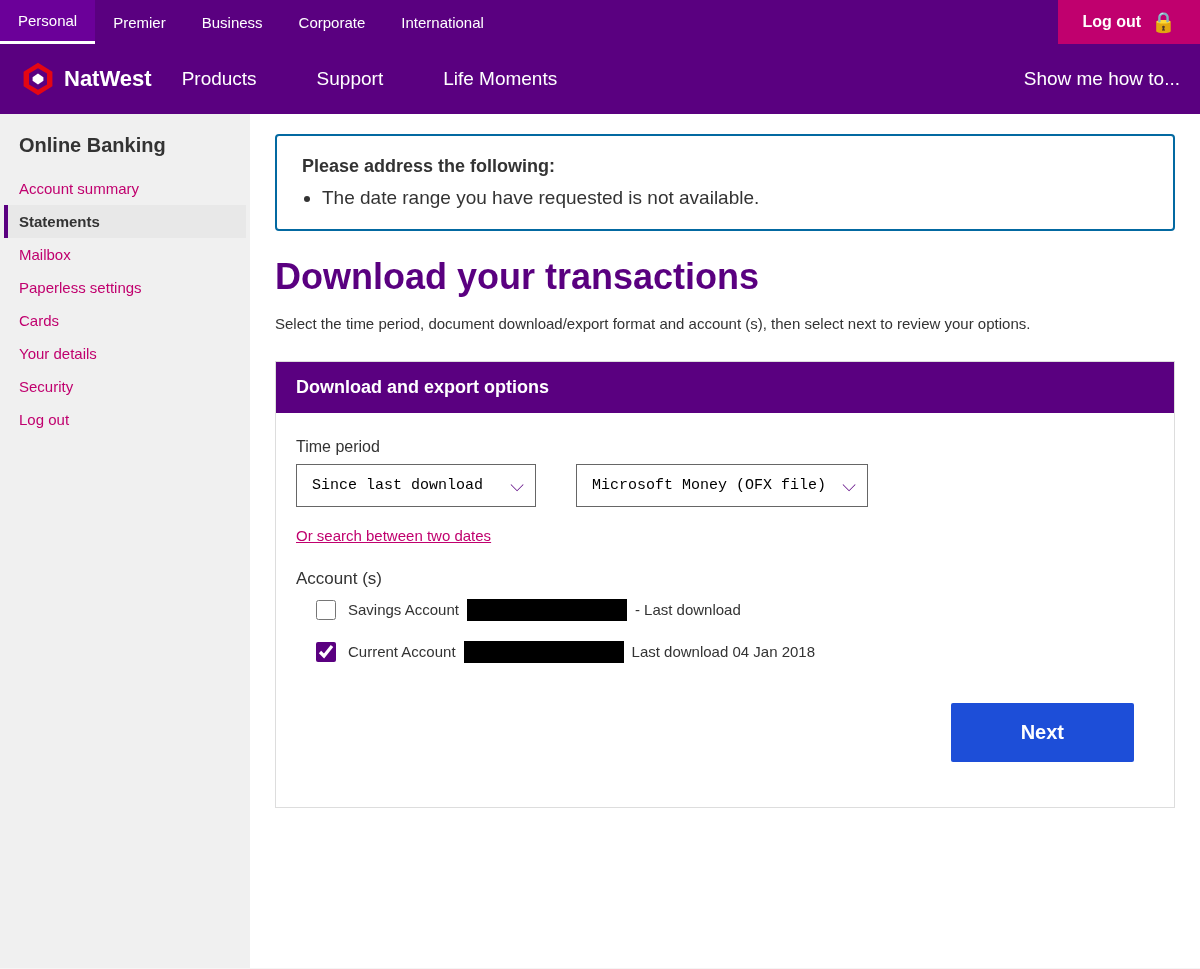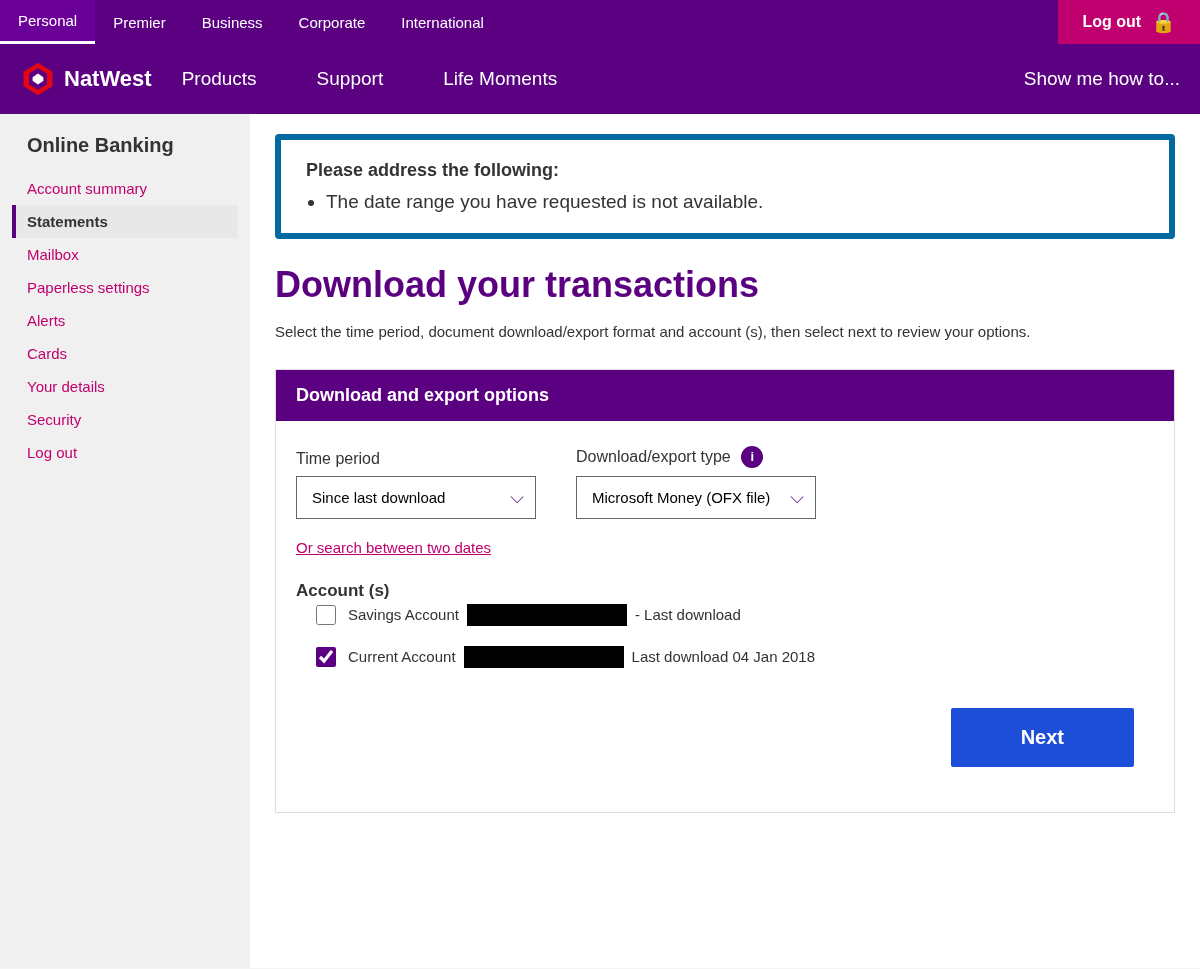--- a/index.html
+++ b/index.html
@@ -81,21 +81,21 @@
     .content-wrapper {
       display: flex;
       min-height: calc(100vh - 115px);
     }
 
     
     .sidebar {
       width: 250px;
       min-width: 250px;
       background: #f0f0f0;
-      padding: 20px 12px;
+      padding: 20px 4px;
     }
     .sidebar h2 {
       font-size: 20px;
       color: #333;
       padding: 0 15px 15px 15px;
       font-weight: bold;
     }
     .sidebar-nav a {
       display: block;
       padding: 8px 15px;
@@ -113,21 +113,21 @@
 
     
     .main-content {
       flex: 1;
       padding: 20px 25px;
       background: #fff;
     }
 
     
     .error-box {
-      border: 6px solid #0369a1;
+      border: 2px solid #0369a1;
       border-radius: 4px;
       padding: 20px 25px;
       margin-bottom: 25px;
       background: #fff;
     }
     .error-box h3 {
       font-size: 18px;
       font-weight: bold;
       color: #333;
       margin-bottom: 10px;
@@ -191,20 +191,21 @@
     }
     select {
       padding: 12px 15px;
       font-size: 15px;
       border: 1px solid #666;
       border-radius: 0;
       appearance: none;
       background: #fff;
       width: 100%;
       cursor: pointer;
+      font-family: Liberation Mono, monospace;
     }
     .select-wrapper {
       position: relative;
       display: inline-block;
     }
     .select-wrapper select {
       padding-right: 40px;
     }
     .select-arrow {
       position: absolute;
@@ -239,22 +240,22 @@
       font-size: 15px;
       cursor: pointer;
       display: inline-block;
       margin-bottom: 25px;
     }
 
     
     .accounts-label {
       font-size: 17px;
       color: #333;
-      font-weight: bold;
-      margin-bottom: 3px;
+      font-weight: normal;
+      margin-bottom: 10px;
     }
 
     
     .account-row {
       display: flex;
       align-items: center;
       gap: 12px;
       margin-bottom: 20px;
       font-size: 15px;
       color: #333;
@@ -343,21 +344,20 @@
 
 <div class="content-wrapper">
 
   <aside class="sidebar">
     <h2>Online Banking</h2>
     <nav class="sidebar-nav">
       <a>Account summary</a>
       <a class="active">Statements</a>
       <a>Mailbox</a>
       <a>Paperless settings</a>
-      <a>Alerts</a>
       <a>Cards</a>
       <a>Your details</a>
       <a>Security</a>
       <a>Log out</a>
     </nav>
   </aside>
 
   <main class="main-content">
 
     <div class="error-box">
@@ -384,24 +384,20 @@
                 <option>Since last download</option>
                 <option>Last 3 months</option>
                 <option>Last 6 months</option>
                 <option>Last 12 months</option>
               </select>
               <span class="select-arrow">⌵</span>
             </div>
           </div>
 
           <div class="form-group">
-            <label>
-              <span>Download/export type</span>
-              <span class="info-icon">i</span>
-            </label>
             <div class="select-wrapper">
               <select>
                 <option>Microsoft Money (OFX file)</option>
                 <option>CSV</option>
                 <option>PDF</option>
               </select>
               <span class="select-arrow">⌵</span>
             </div>
           </div>
 

